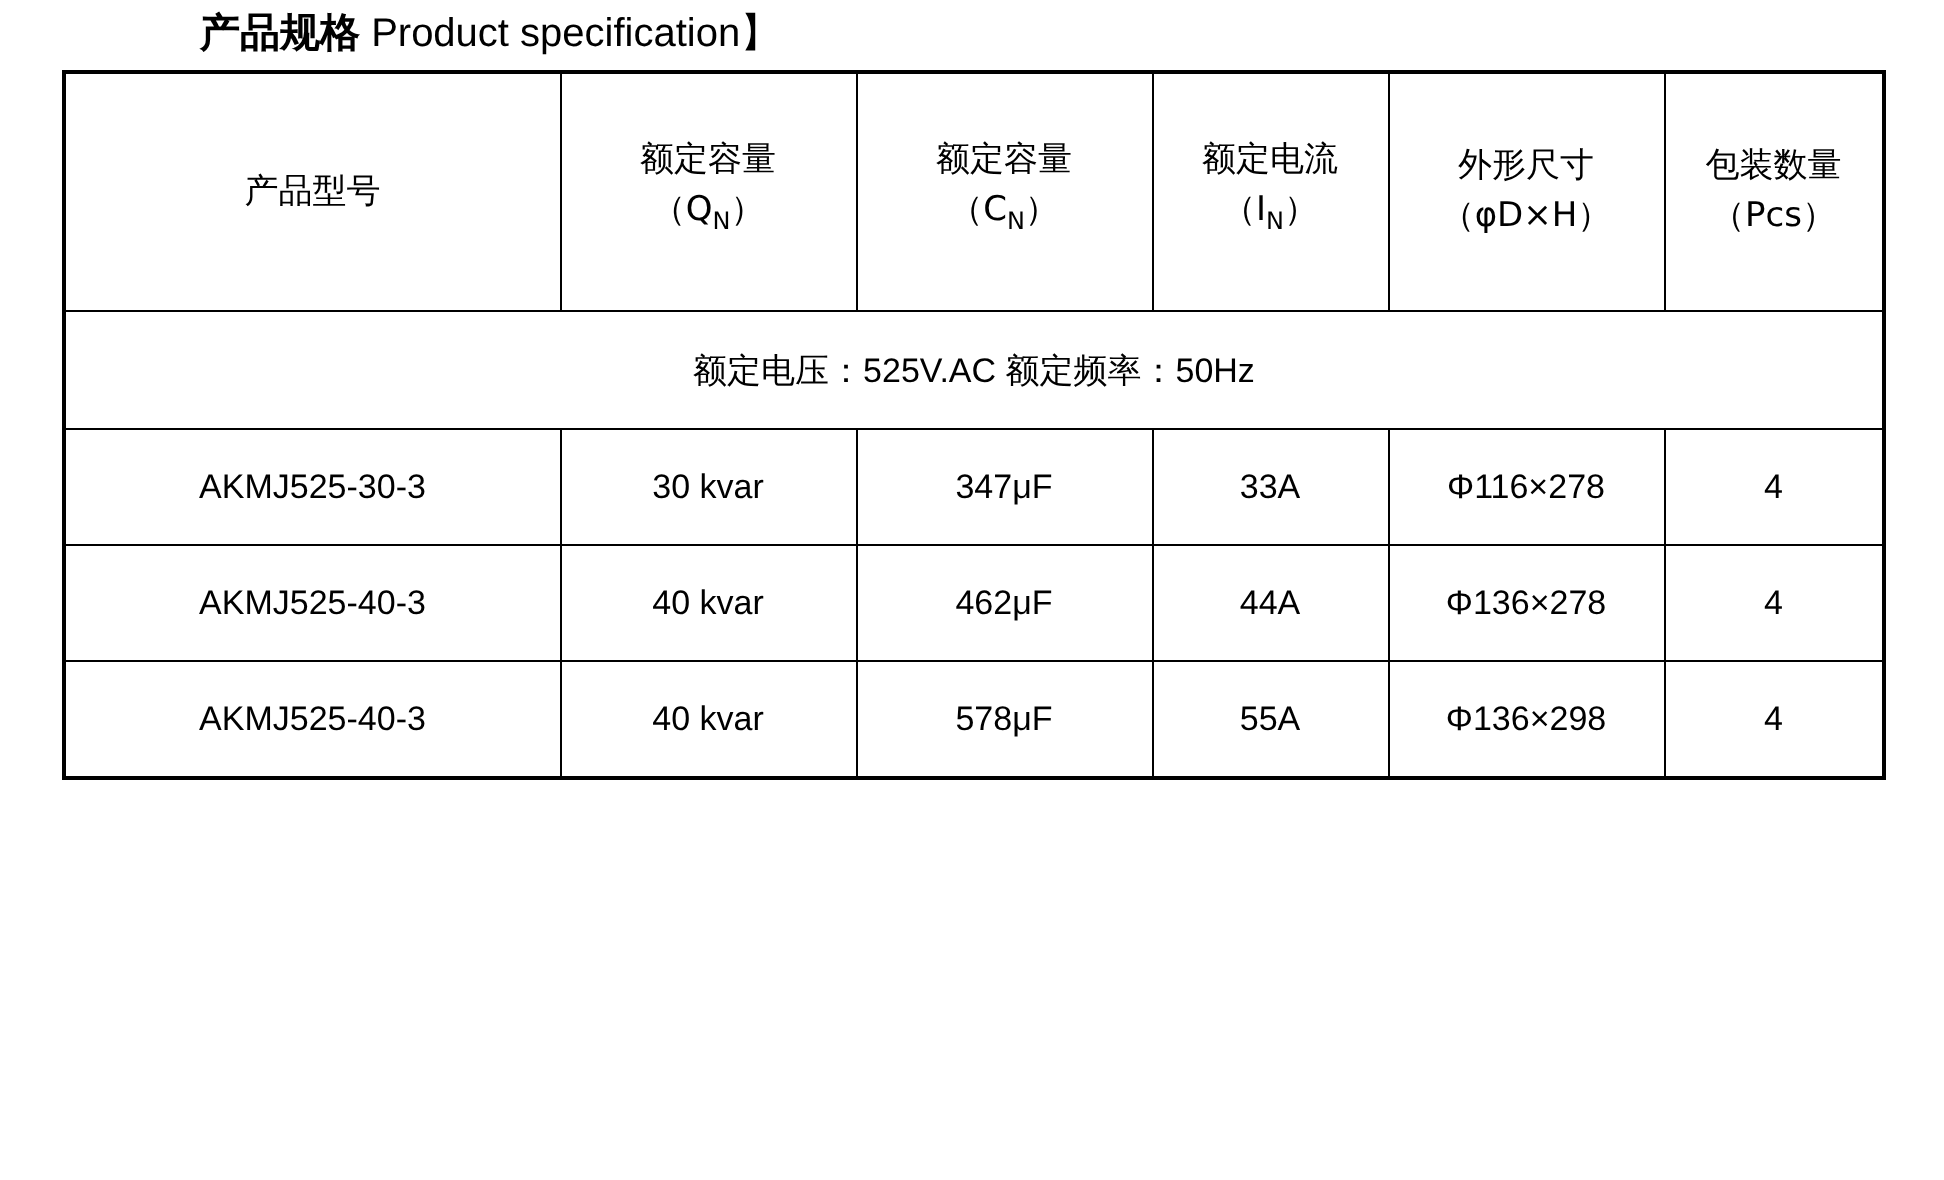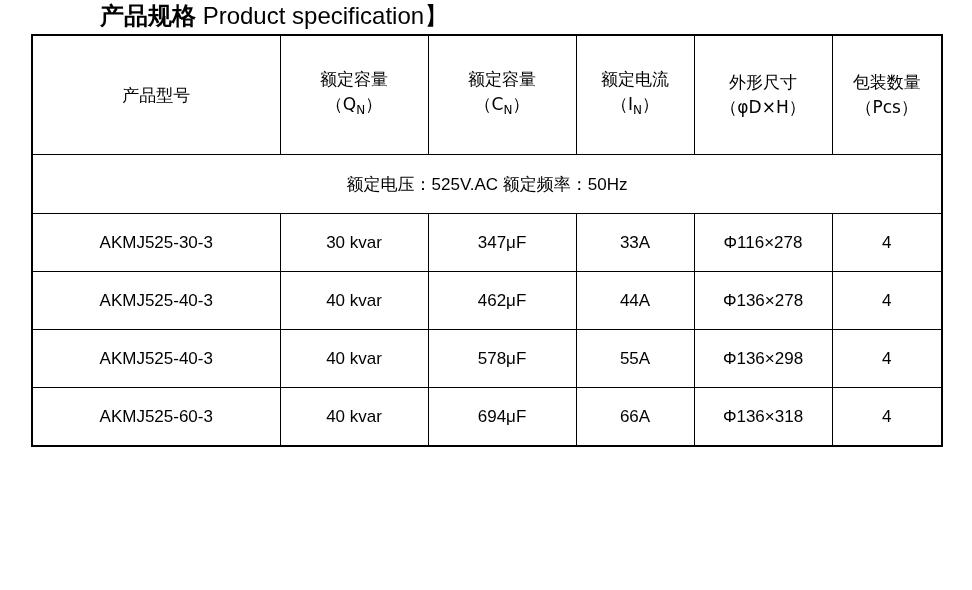--- a/index.html
+++ b/index.html
@@ -15,21 +15,21 @@
     overflow: hidden;
   }
   .page {
     position: relative;
     width: 972px;
     height: 590px;
     box-sizing: border-box;
   }
   .title-row {
     padding: 4px 0 6px 100px;
-    font-size: 24px;
+    font-size: 20px;
     line-height: 24px;
     white-space: nowrap;
   }
   .title-cn {
     font-weight: bold;
     font-family: "DejaVu Sans", "Liberation Sans", sans-serif;
   }
   .title-en {
     font-weight: normal;
     font-family: "Liberation Sans", sans-serif;
@@ -150,24 +150,16 @@
         <td>4</td>
       </tr>
       <tr class="data-row">
         <td>AKMJ525-40-3</td>
         <td>40 kvar</td>
         <td>578μF</td>
         <td>55A</td>
         <td>Φ136×298</td>
         <td>4</td>
       </tr>
-      <tr class="data-row">
-        <td>AKMJ525-60-3</td>
-        <td>40 kvar</td>
-        <td>694μF</td>
-        <td>66A</td>
-        <td>Φ136×318</td>
-        <td>4</td>
-      </tr>
     </tbody>
   </table>
 
 </div>
 
 </body></html>

